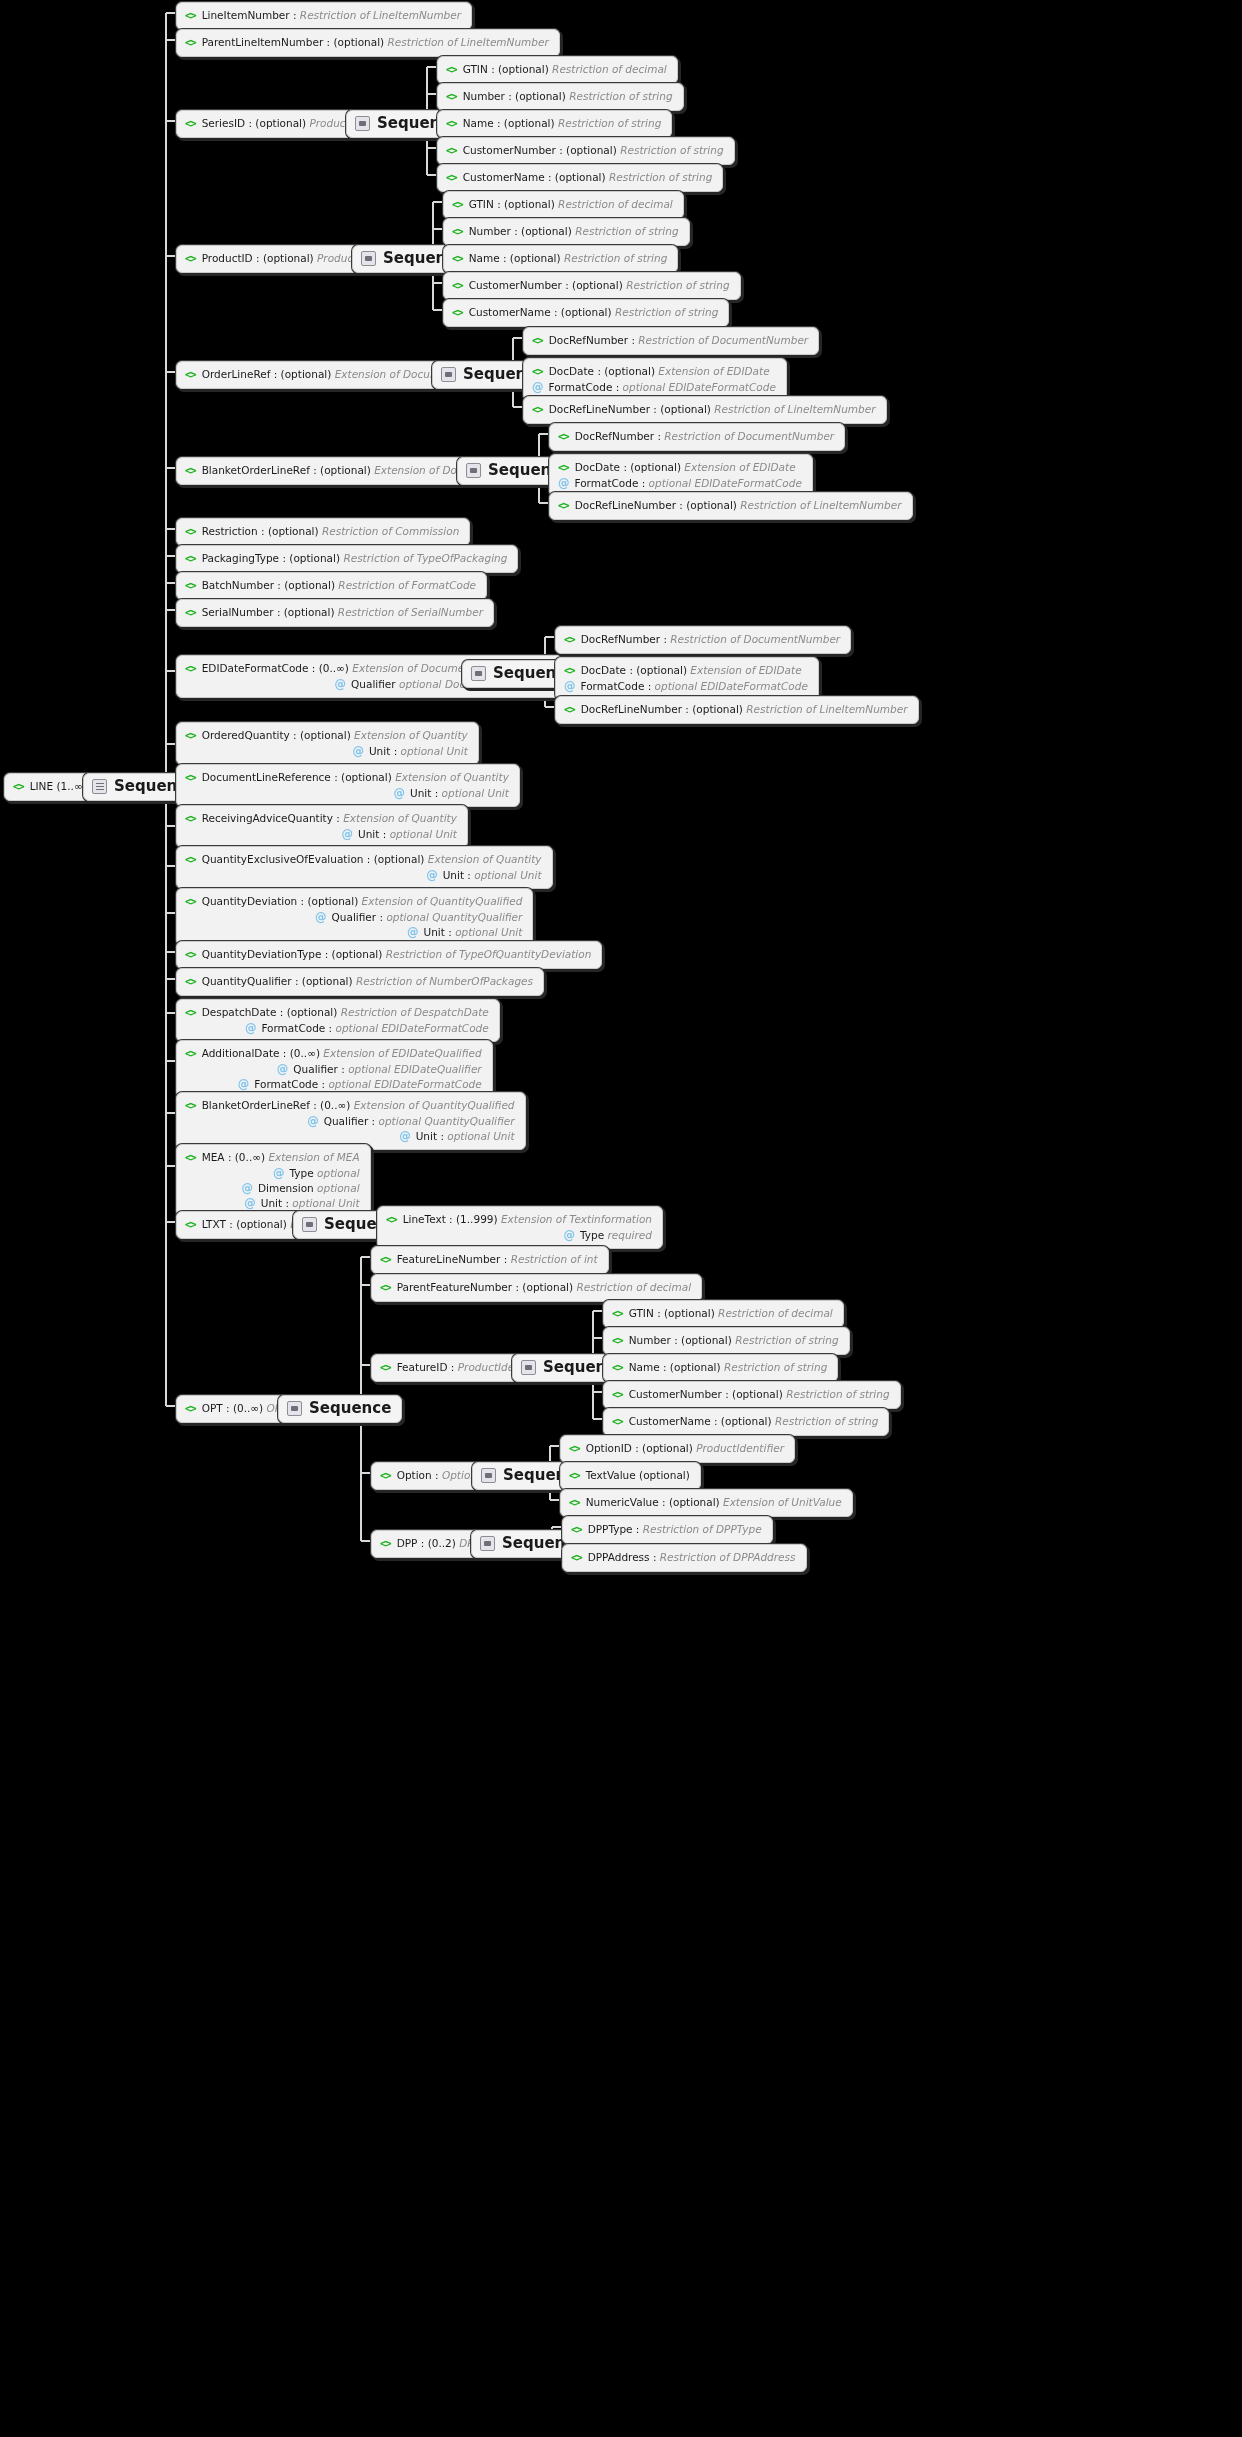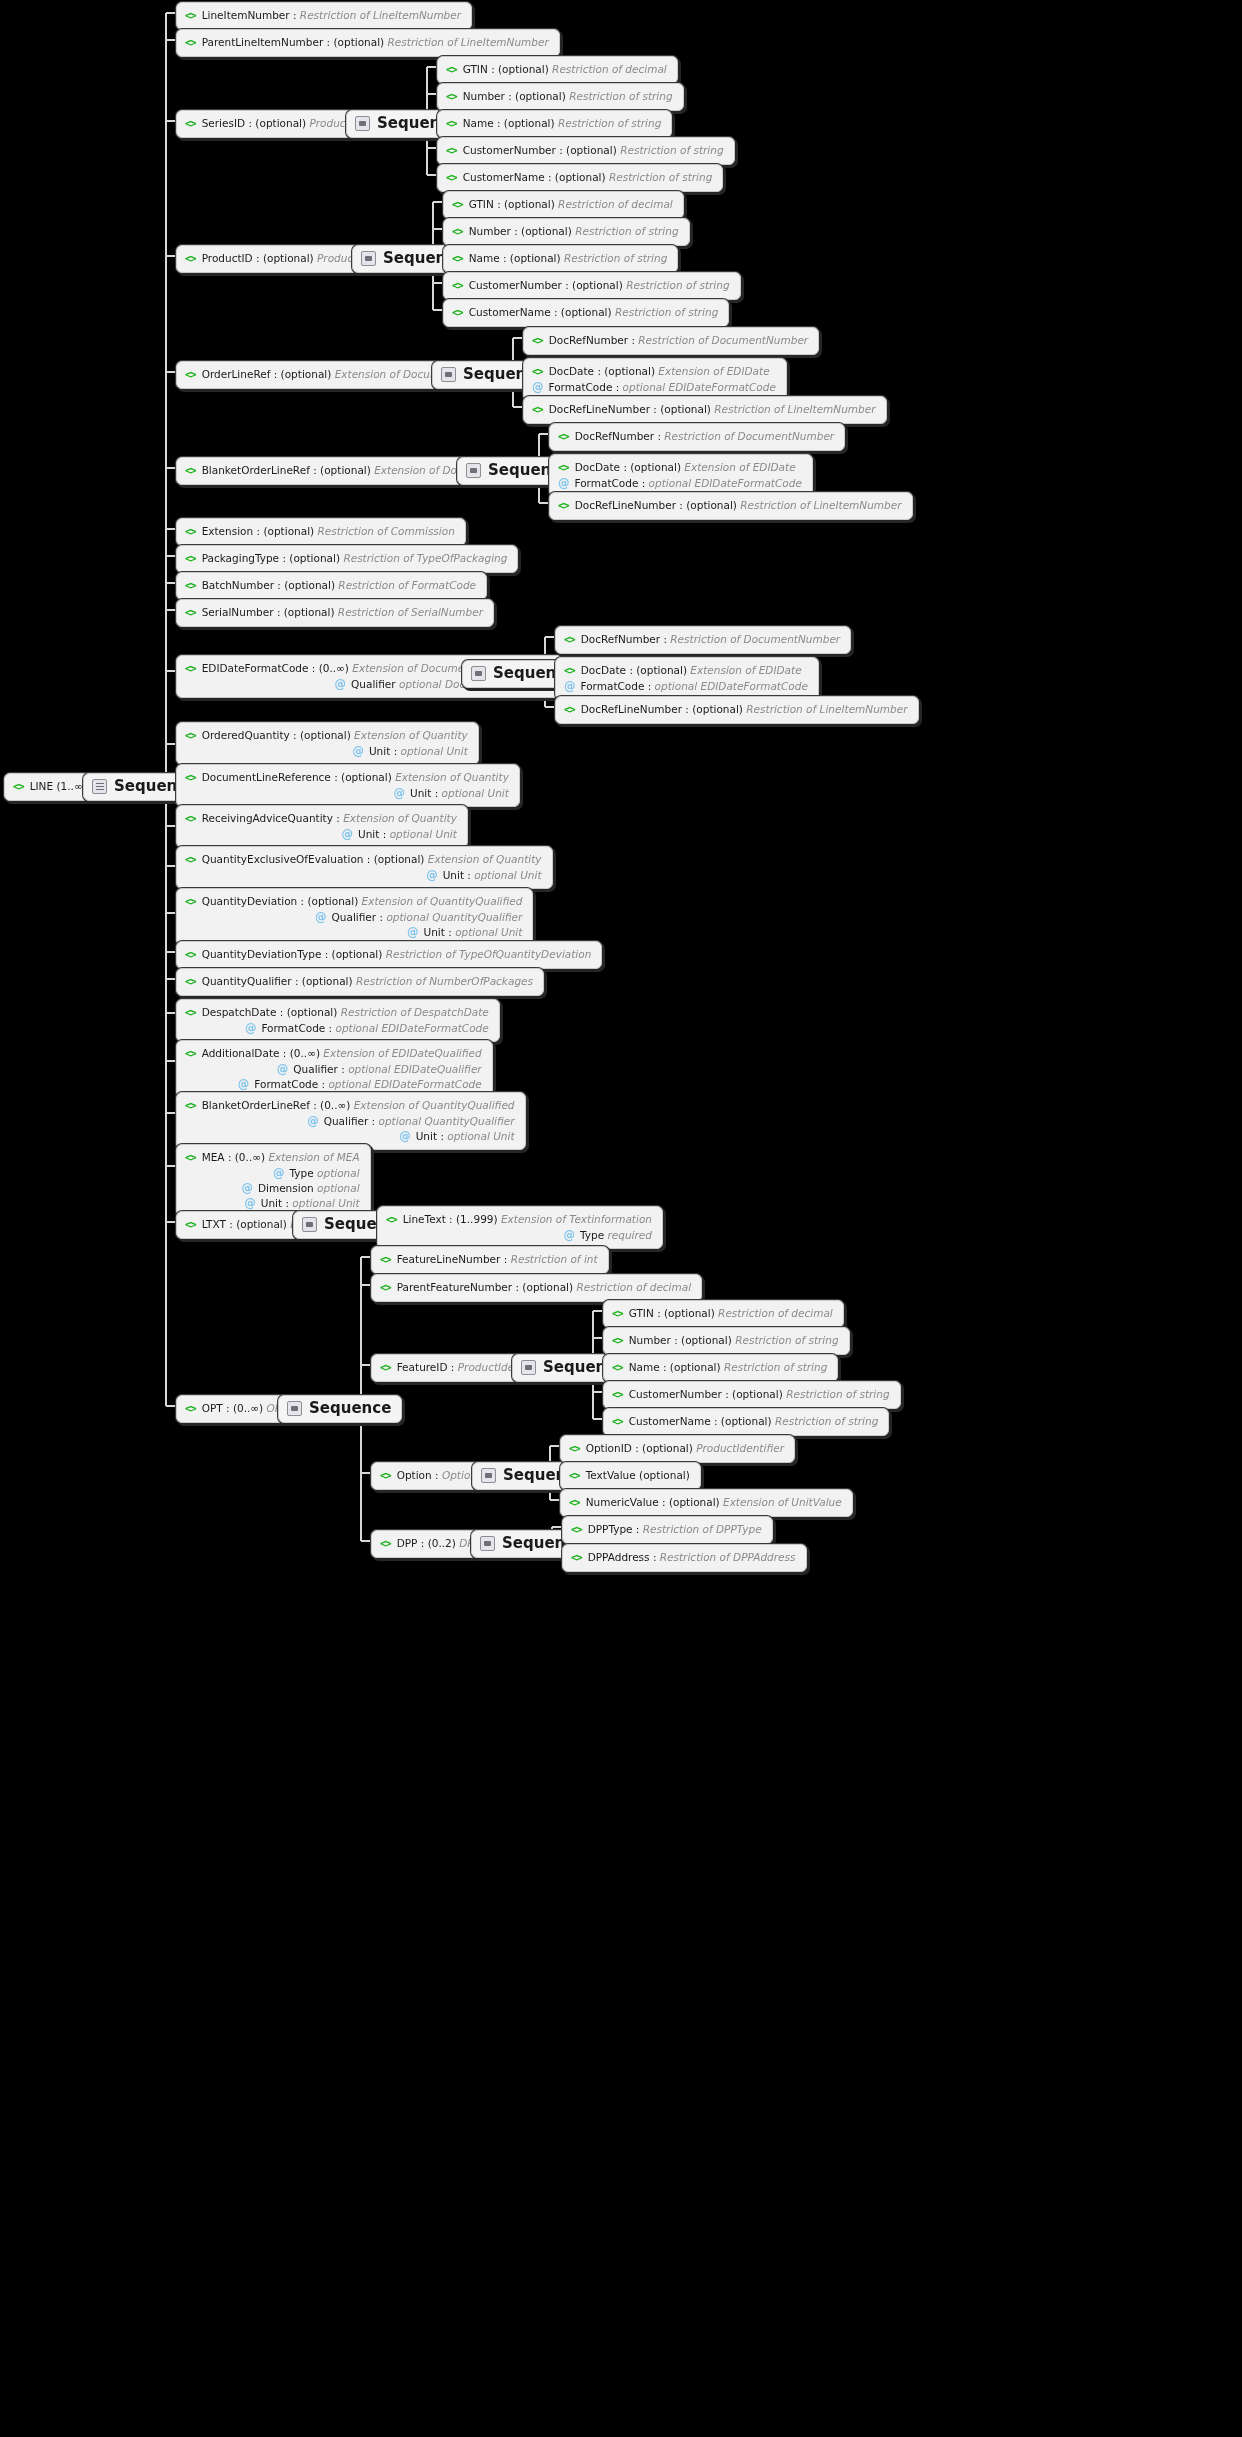--- a/index.html
+++ b/index.html
@@ -412,21 +412,21 @@
       <span class="sp nm">&nbsp;:&nbsp;</span>
         <span class="opt">(optional)</span>
       <span class="sp nm">&nbsp;</span>
         <span class="ty">Restriction of LineItemNumber</span>
       </div>
   </div>
 
   <div class="node" style="left:176px;top:518px;">
     <div class="row">
         <span class="ico ico-el">&lt;&gt;</span>
-      <span class="nm">Extension</span>
+      <span class="nm">Restriction</span>
       <span class="sp nm">&nbsp;:&nbsp;</span>
         <span class="opt">(optional)</span>
       <span class="sp nm">&nbsp;</span>
         <span class="ty">Restriction of Commission</span>
       </div>
   </div>
   <div class="node" style="left:176px;top:545px;">
     <div class="row">
         <span class="ico ico-el">&lt;&gt;</span>
       <span class="nm">PackagingType</span>

